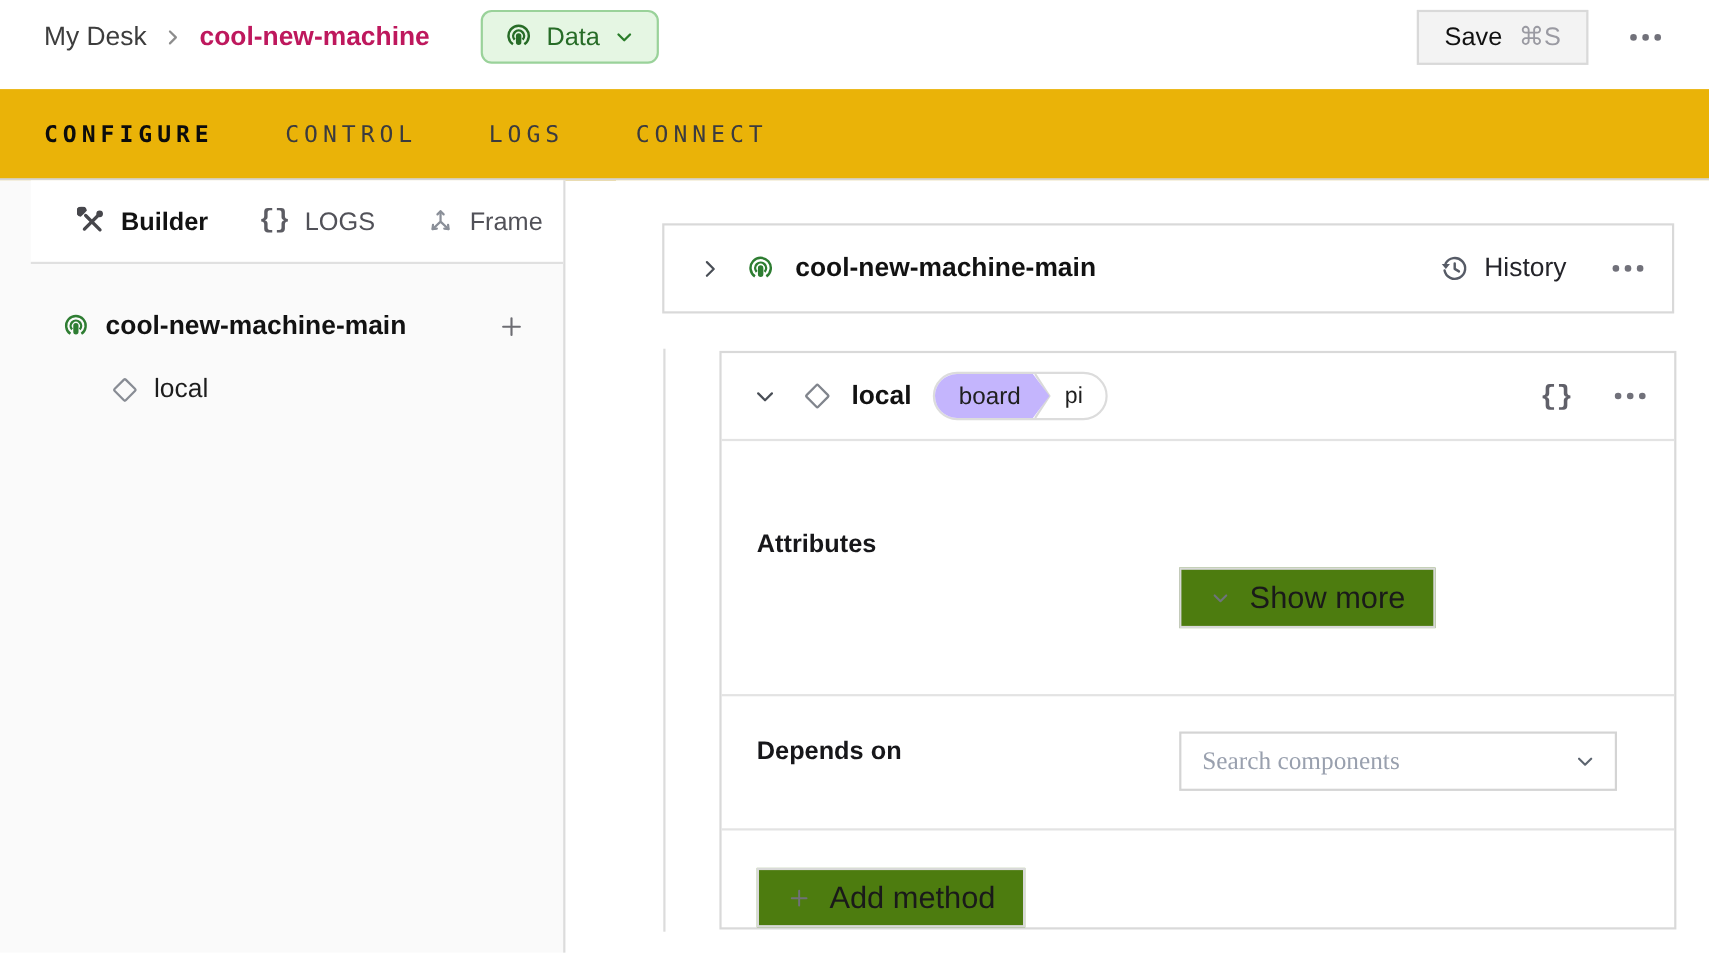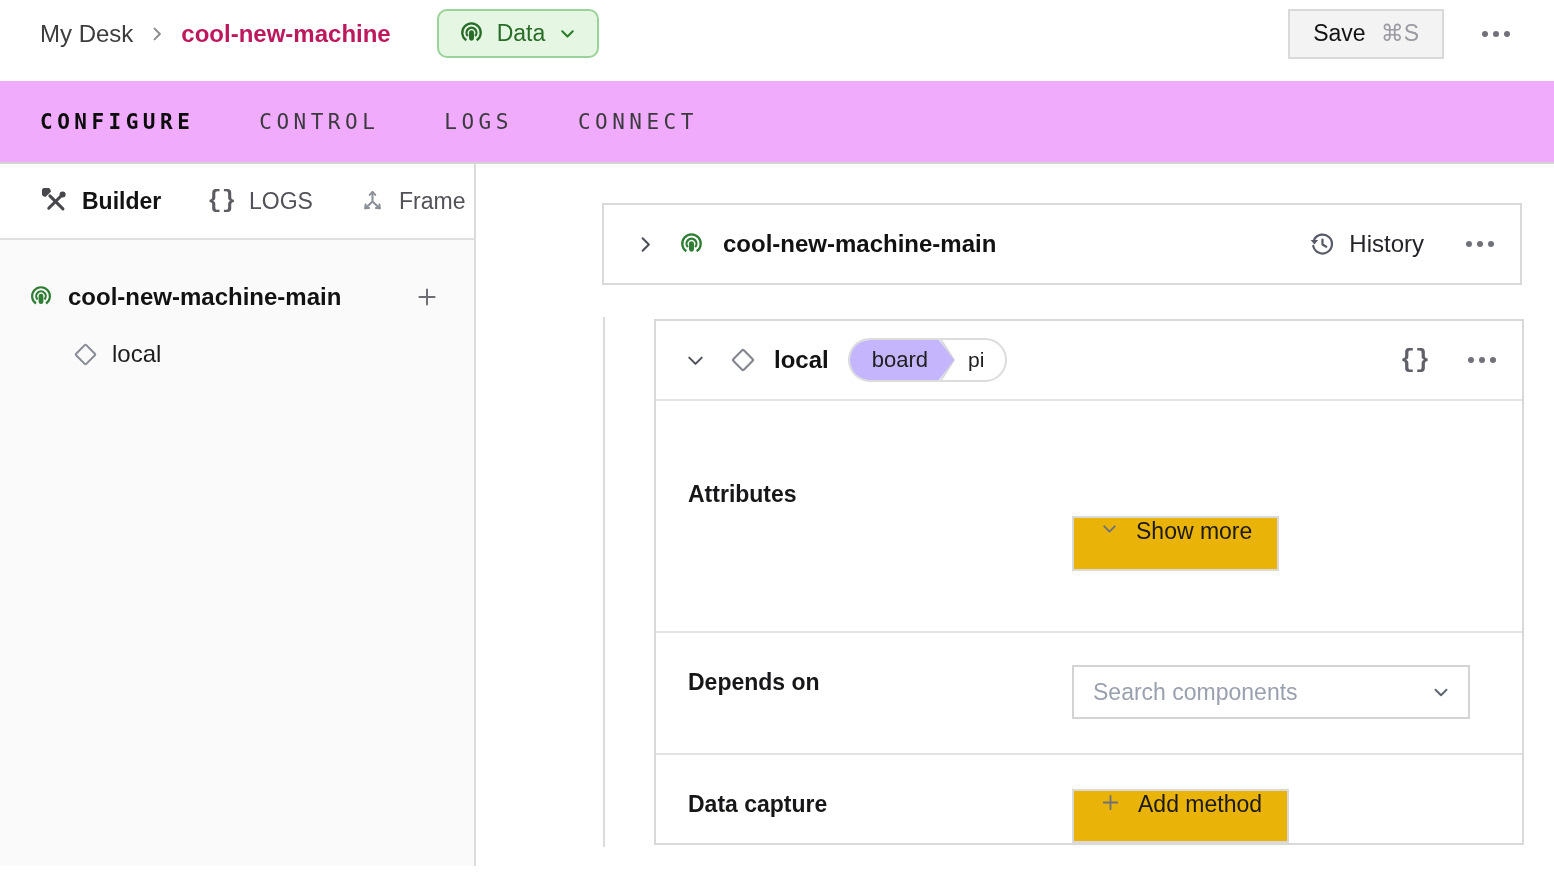--- a/index.html
+++ b/index.html
@@ -32,32 +32,32 @@
     color:#111; cursor:pointer;
   }
   .save-kbd { color:#9a9aa2; font-weight:400; }
   .dots { display:flex; gap:5px; align-items:center; cursor:pointer; }
   .dots i { width:6px; height:6px; border-radius:50%; background:#71717a; display:block; }
   .header .dots { margin-left:38px; }
 
   
   .tabbar {
     position:absolute; top:81px; left:0; width:1554px; height:83px;
-    background:#f0abfc; border-bottom:2px solid #d4d4d4;
+    background:#eab308; border-bottom:2px solid #d4d4d4;
     display:flex; align-items:center; gap:65px; padding:0 40px;
     font-family:"DejaVu Sans Mono", monospace;
     font-size:21px; letter-spacing:4.5px; color:#3b3b3f;
   }
   .tab { cursor:pointer; white-space:nowrap; }
   .tab.active { font-weight:700; color:#0c0c0c; }
 
   
   .sidebar {
-    position:absolute; top:164px; left:0; width:476px; bottom:16px;
-    background:#fafafa; border-right:2px solid #dcdcdc;
+    position:absolute; top:164px; left:0; width:514px; bottom:16px;
+    background:#fafafa; border-right:2px solid #dcdcdc;padding-left:28px;
   }
   .subtabs {
     height:76px; background:#fff; border-bottom:2px solid #e0e0e0;
     display:flex; align-items:center; padding:0 42px; gap:46px;
   }
   .subtab { display:flex; align-items:center; gap:13px; font-size:23px; color:#515158; cursor:pointer; }
   .subtab.active { color:#121212; font-weight:700; }
   .braces {
     font-family:"Liberation Mono", monospace; font-size:24px; font-weight:700;
     color:#5c5c63; line-height:1;
@@ -111,33 +111,33 @@
 
   .sec-row { display:flex; padding:36px 0 0 32px; }
   .sec-label { width:384px; flex:none; font-size:23px; font-weight:600; color:#17171a; }
   .row-attributes { height:194px; border-bottom:2px solid #e3e3e3;margin-top:44px; }
   .row-depends   { height:125px; border-bottom:2px solid #e3e3e3; }
   .row-capture   { flex:1; }
   .attr-empty { font-size:23px; color:#1c1c1f; }
 
   .gray-btn {
     height:55px; padding:0 25px;
-    display:inline-flex; gap:16px;
-    background:#eab308; border:2px solid #d9d9d9;
-    font-size:23px; color:#1a1a1a; cursor:pointer; font-family:inherit;
+    display:inline-flex; align-items:center; gap:16px;
+    background:#4d7c0f; border:2px solid #d9d9d9;
+    font-size:28px; color:#1a1a1a; cursor:pointer; font-family:inherit;
   }
   .show-more { margin-top:35px; }
 
   .select-box {
     width:398px; height:54px; margin-top:-4px; border:2px solid #d4d4d4; background:#fff;
     display:flex; align-items:center; padding:0 16px 0 19px; cursor:text;
   }
   .select-box input {
     border:none; outline:none; flex:1; min-width:0;
-    font-family:Liberation Sans, sans-serif; font-size:23px; color:#333; background:transparent;
+    font-family:Liberation Serif, serif; font-size:23px; color:#333; background:transparent;
   }
   .select-box input::placeholder { color:#99a0ae; opacity:1; }
 
   .add-method { height:54px; margin-top:-2px; }
 </style>
 </head>
 <body>
 
 <div class="header">
   <span class="crumb-parent">My Desk</span>
@@ -301,21 +301,20 @@
       <span class="sec-label">Depends on</span>
       <div class="select-box">
         <input type="text" placeholder="Search components" style="">
         <svg width="22" height="22" viewBox="0 0 24 24" fill="none" stroke="#5d6570" stroke-width="2.1" stroke-linecap="round" stroke-linejoin="round">
             <polyline points="6 9.5 12 15.5 18 9.5"></polyline>
           </svg>
       </div>
     </div>
 
     <div class="sec-row row-capture">
-      <span class="sec-label">Data capture</span>
       <div>
         <button class="gray-btn add-method">
           <svg width="23" height="23" viewBox="0 0 24 24" fill="none" stroke="#707078" stroke-width="1.9" stroke-linecap="round">
               <path d="M12 5 v14 M5 12 h14"></path>
             </svg>
           <span>Add method</span>
         </button>
       </div>
     </div>
   </div>

